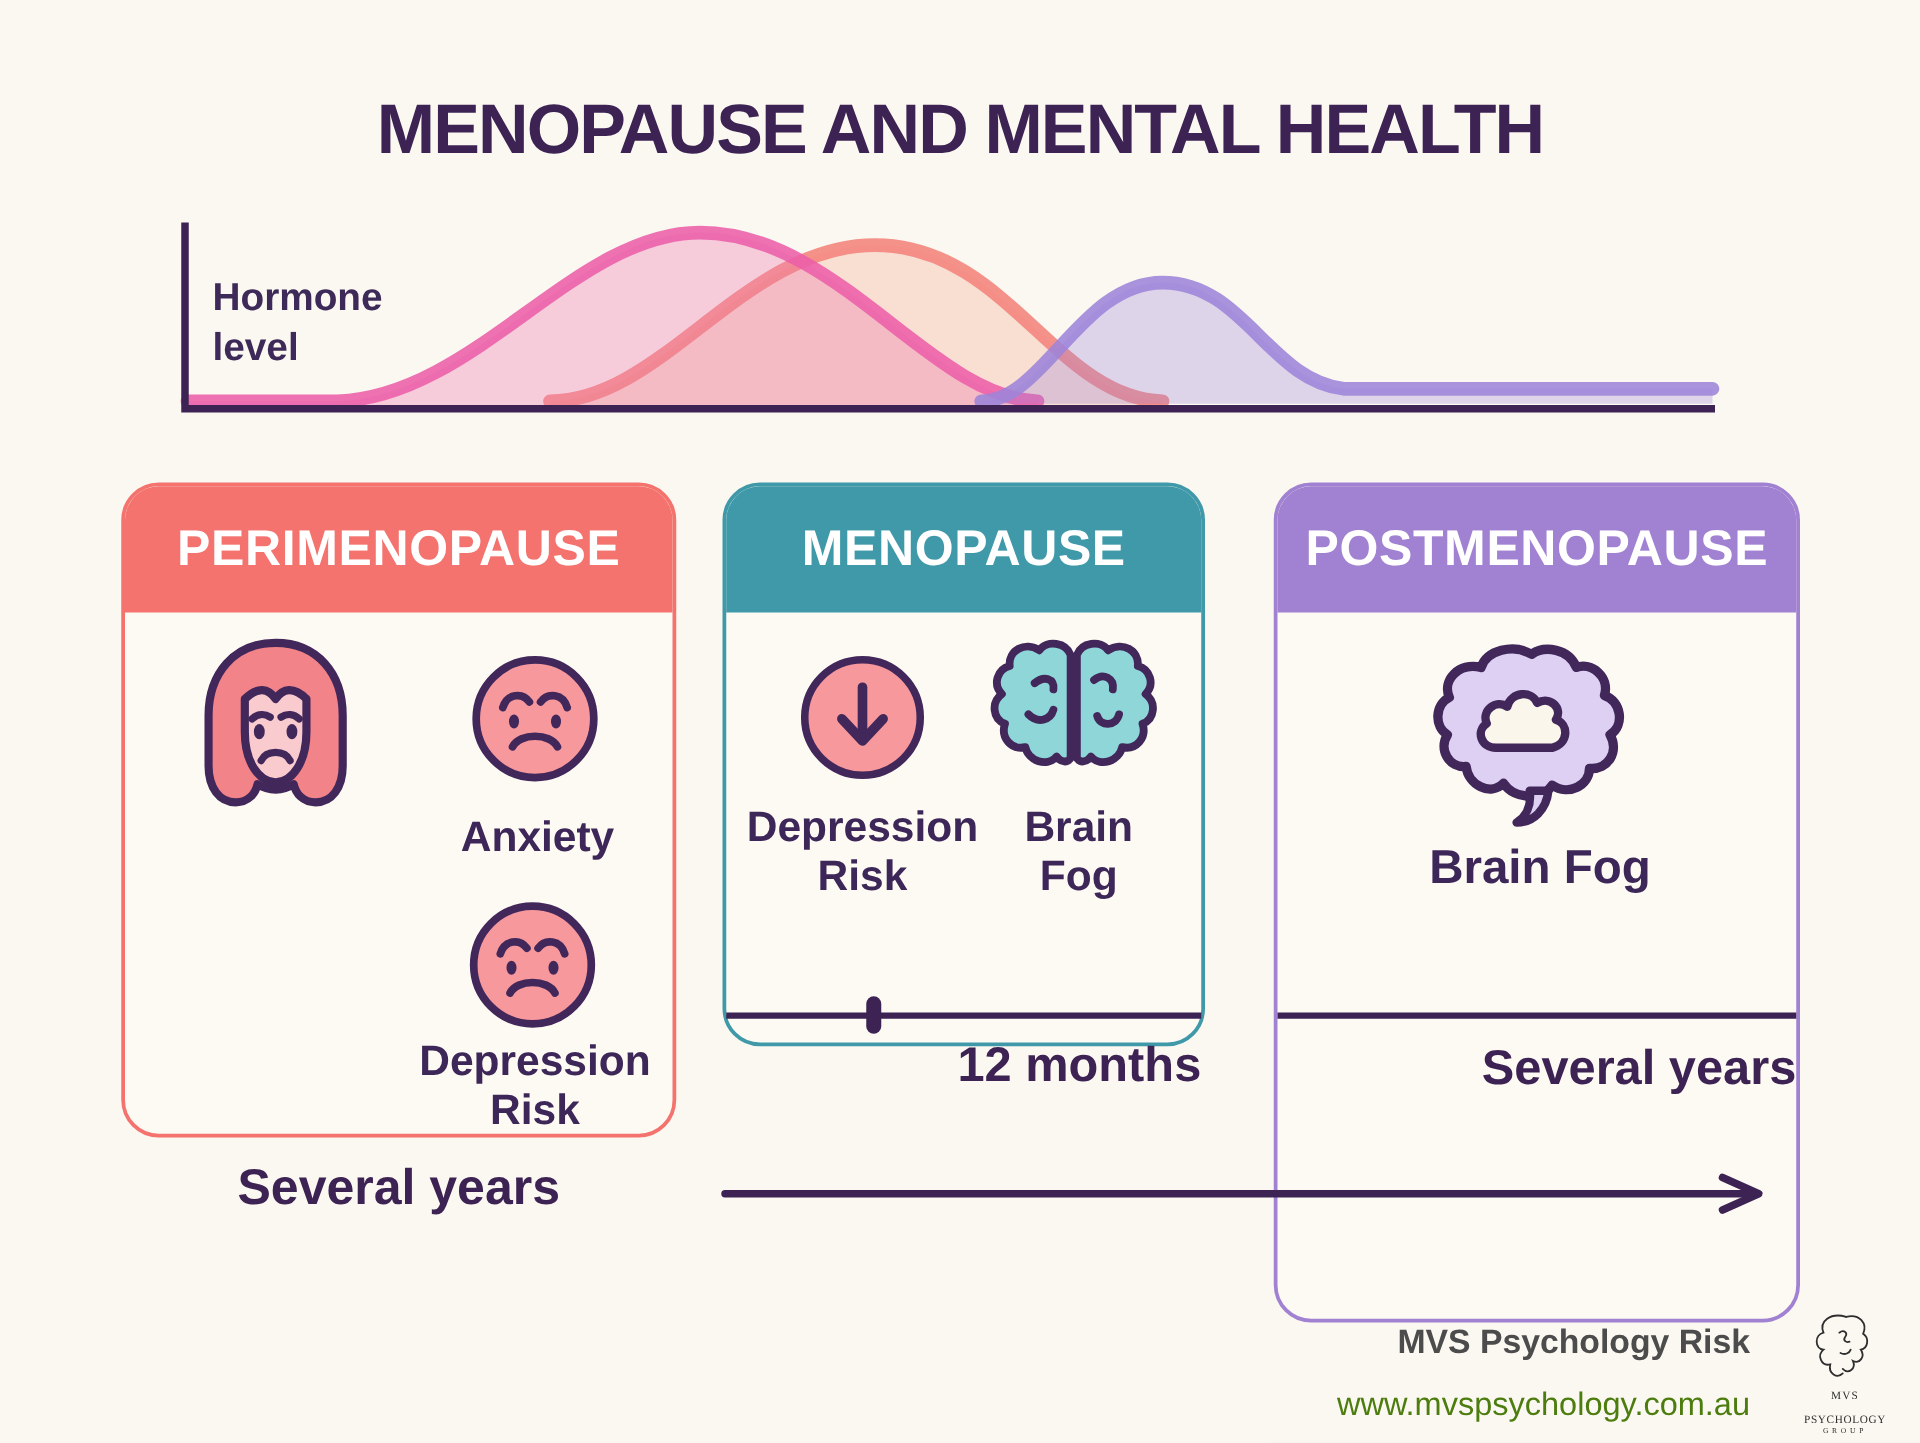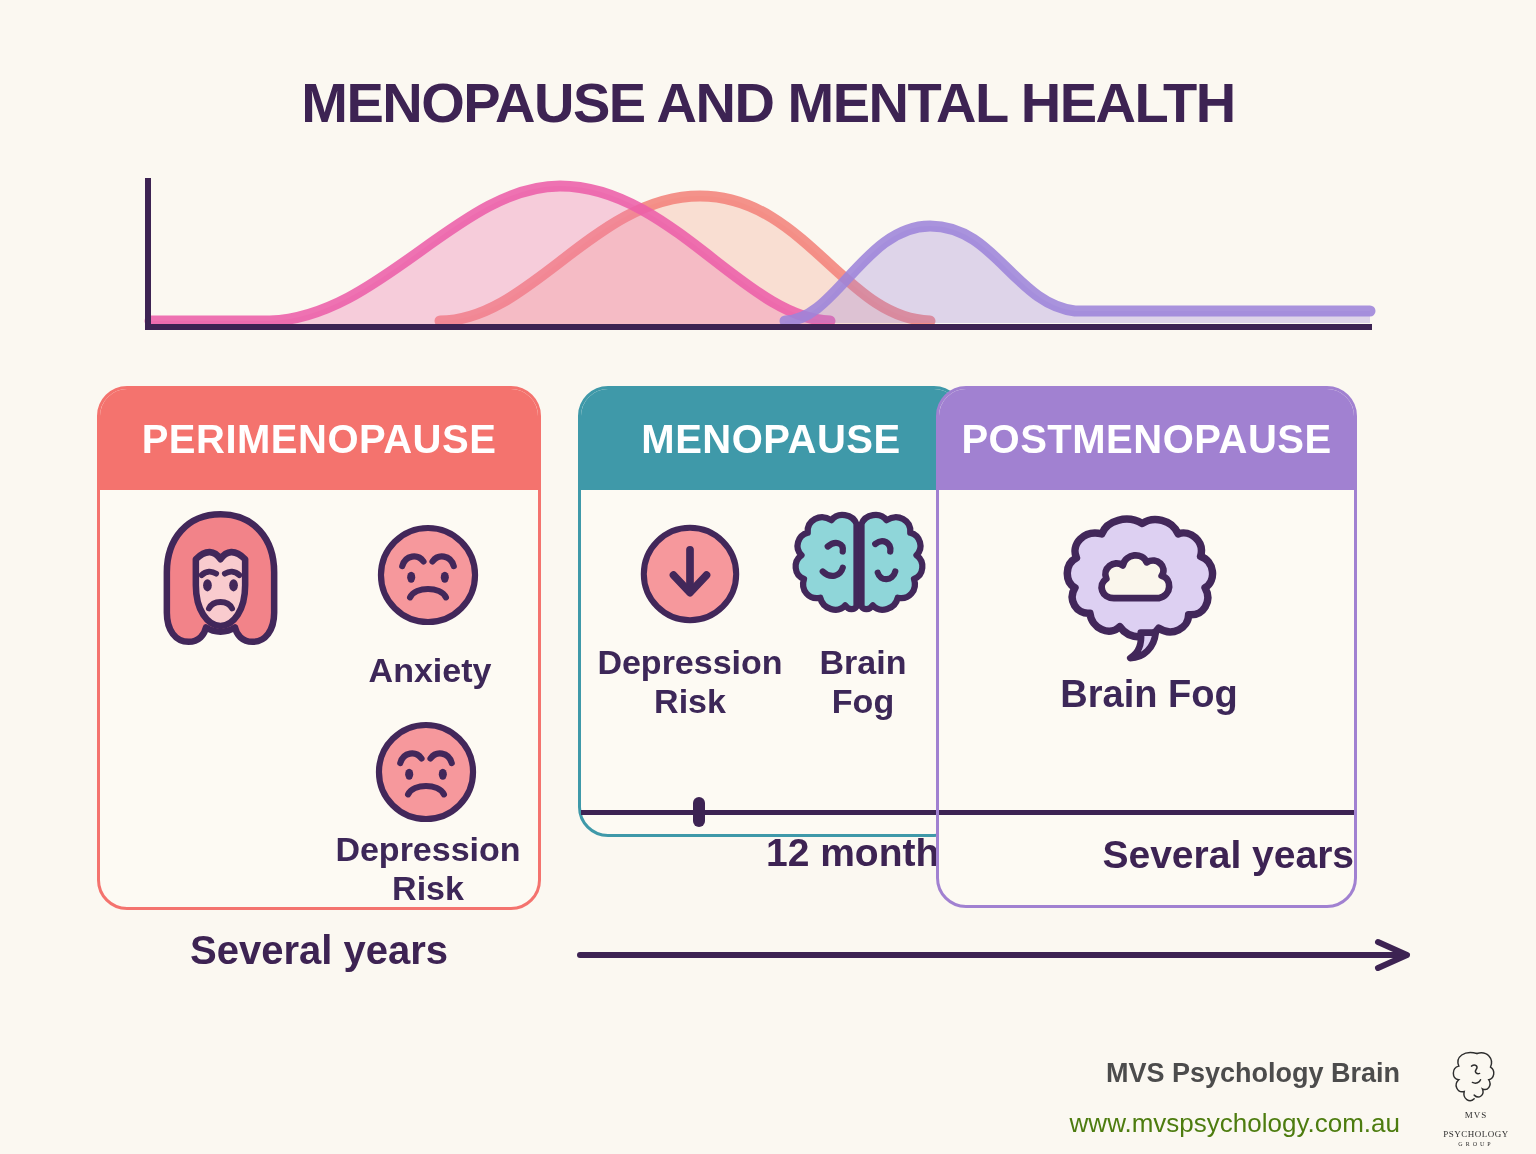--- a/index.html
+++ b/index.html
@@ -9,21 +9,21 @@
   #page-title{left:0;right:0;top:70px;text-align:center;font-size:56px;font-weight:800;letter-spacing:-1.5px;color:#3d2353;}
   #hormone-label{left:170px;top:218px;font-size:31px;font-weight:600;line-height:1.28;color:#3d2a58;white-space:pre-line;}
   
   .card{position:absolute;background:#fdfaf3;border-radius:30px;box-sizing:border-box;}
   .card-header{position:absolute;left:0;right:0;top:0;height:101px;border-radius:27px 27px 0 0;display:flex;align-items:center;justify-content:center;}
   .card-title{color:#ffffff;font-size:40px;font-weight:800;letter-spacing:.5px;}
   #card-perimenopause{left:97px;top:386px;width:444px;height:524px;border:3px solid #f4736e;}
   #card-perimenopause .card-header{background:#f4736e;}
   #card-menopause{left:578px;top:386px;width:386px;height:451px;border:3px solid #3f99a9;}
   #card-menopause .card-header{background:#3f99a9;}
-  #card-postmenopause{left:936px;top:386px;width:421px;height:522px;border:3px solid #a181d1;}
+  #card-postmenopause{left:1019px;top:386px;width:421px;height:672px;border:3px solid #a181d1;}
   #card-postmenopause .card-header{background:#a181d1;}
   .item-label{position:absolute;text-align:center;font-size:34px;font-weight:600;line-height:1.16;color:#3d2758;}
   .divider{position:absolute;left:0;right:0;height:5px;background:#3d2353;}
   .divider-pill{position:absolute;width:12px;height:30px;border-radius:6px;background:#3d2353;}
   .duration{position:absolute;left:0;right:0;text-align:right;font-size:39px;font-weight:700;color:#3d2353;margin-left:15px;}
   #peri-duration{left:97px;top:928px;width:444px;text-align:center;font-size:40px;font-weight:600;color:#3d2353;}
   
   #footer-text{right:136px;top:1058px;text-align:right;}
   #footer-company{font-size:27px;font-weight:700;color:#4c4c4c;}
   #footer-website{font-size:26px;color:#4d7c0f;margin-top:19px;}
@@ -45,20 +45,22 @@
     <path d="M310 149 C400 149 465 24 570 24 C675 24 715 147 800 149" fill="none" stroke="#f2837b" stroke-width="11" stroke-opacity="0.88" stroke-linecap="round"></path>
 
     <path d="M20 149 L140 149 C250 145 330 14 430 14 C540 14 615 146 700 149 L700 152 L20 152 Z" fill="#ee7aaf" fill-opacity="0.35" stroke="none"></path>
     <path d="M20 149 L140 149 C250 145 330 14 430 14 C540 14 615 146 700 149" fill="none" stroke="#ec5fa8" stroke-width="11" stroke-opacity="0.88" stroke-linecap="round"></path>
 
     <path d="M655 149 C705 149 735 54 800 54 C865 54 885 132 945 139 L1240 139 L1240 151 L655 151 Z" fill="#9b82d8" fill-opacity="0.30" stroke="none"></path>
     <path d="M655 149 C705 149 735 54 800 54 C865 54 885 132 945 139 L1240 139" fill="none" stroke="#9d84d9" stroke-width="11" stroke-opacity="0.88" stroke-linecap="round"></path>
 
     <path d="M18 6 L18 155 M15 155 L1242 155" fill="none" stroke="#3d2353" stroke-width="6"></path>
   </svg>
+  <div class="abs" id="hormone-label">Hormone
+level</div>
 
   <div class="card" id="card-perimenopause">
     <div class="card-header">
       <span class="card-title">PERIMENOPAUSE</span>
     </div>
     <svg class="abs" style="left:48px;top:118px;" width="145" height="145" viewBox="0 0 100 100">
       <path d="M50 5 C27 5 13 22 13 45 L13 73 C13 85 19 93 28 93 C35 93 39 88 40 83 C43 85 46 86 50 86 C54 86 57 85 60 83 C61 88 65 93 72 93 C81 93 87 85 87 73 L87 45 C87 22 73 5 50 5 Z" fill="#f28389" stroke="#42275a" stroke-width="4.5" stroke-linejoin="round"></path>
       <path d="M33 36 C40 29 46 30 50 36 C54 30 60 29 67 36 L67 54 C67 71 59 82 50 82 C41 82 33 71 33 54 Z" fill="#f9cbce" stroke="#42275a" stroke-width="4.5" stroke-linejoin="round"></path>
       <path d="M37 47 C40 44 44 44 47 46 M53 46 C56 44 60 44 63 47" fill="none" stroke="#42275a" stroke-width="4" stroke-linecap="round"></path>
       <ellipse cx="41" cy="54" rx="3" ry="4.2" fill="#42275a"></ellipse>
@@ -118,21 +120,21 @@
     <div class="divider" style="top:421px;"></div>
     <div class="duration" style="top:444px;">Several years</div>
   </div>
 
   <svg class="abs" style="left:575px;top:938px;" width="860" height="34" viewBox="0 0 860 34">
     <path d="M5 17 L828 17" fill="none" stroke="#3d2353" stroke-width="6" stroke-linecap="round"></path>
     <path d="M803 4 L832 17 L803 30" fill="none" stroke="#3d2353" stroke-width="6" stroke-linecap="round" stroke-linejoin="round"></path>
   </svg>
 
   <div class="abs" id="footer-text">
-    <div id="footer-company">MVS Psychology Brain</div>
+    <div id="footer-company">MVS Psychology Risk</div>
     <div id="footer-website">www.mvspsychology.com.au</div>
   </div>
   <div class="abs" id="footer-logo">
     <svg width="70" height="58" viewBox="0 0 70 64">
       <g fill="none" stroke="#2e2e2e" stroke-width="1.6" stroke-linecap="round">
         <path d="M36 6 C22 2 12 10 16 20 C8 22 8 34 16 35 C10 40 14 50 22 48 C20 56 28 61 33 56"></path>
         <path d="M36 6 C48 3 55 12 51 21 C57 25 55 34 49 35 C53 41 48 48 42 45 C45 52 38 57 33 52"></path>
         <path d="M30 20 C34 17 38 20 35 24 C33 27 36 29 39 28"></path>
         <path d="M31 38 C35 40 39 38 40 35"></path>
       </g>

